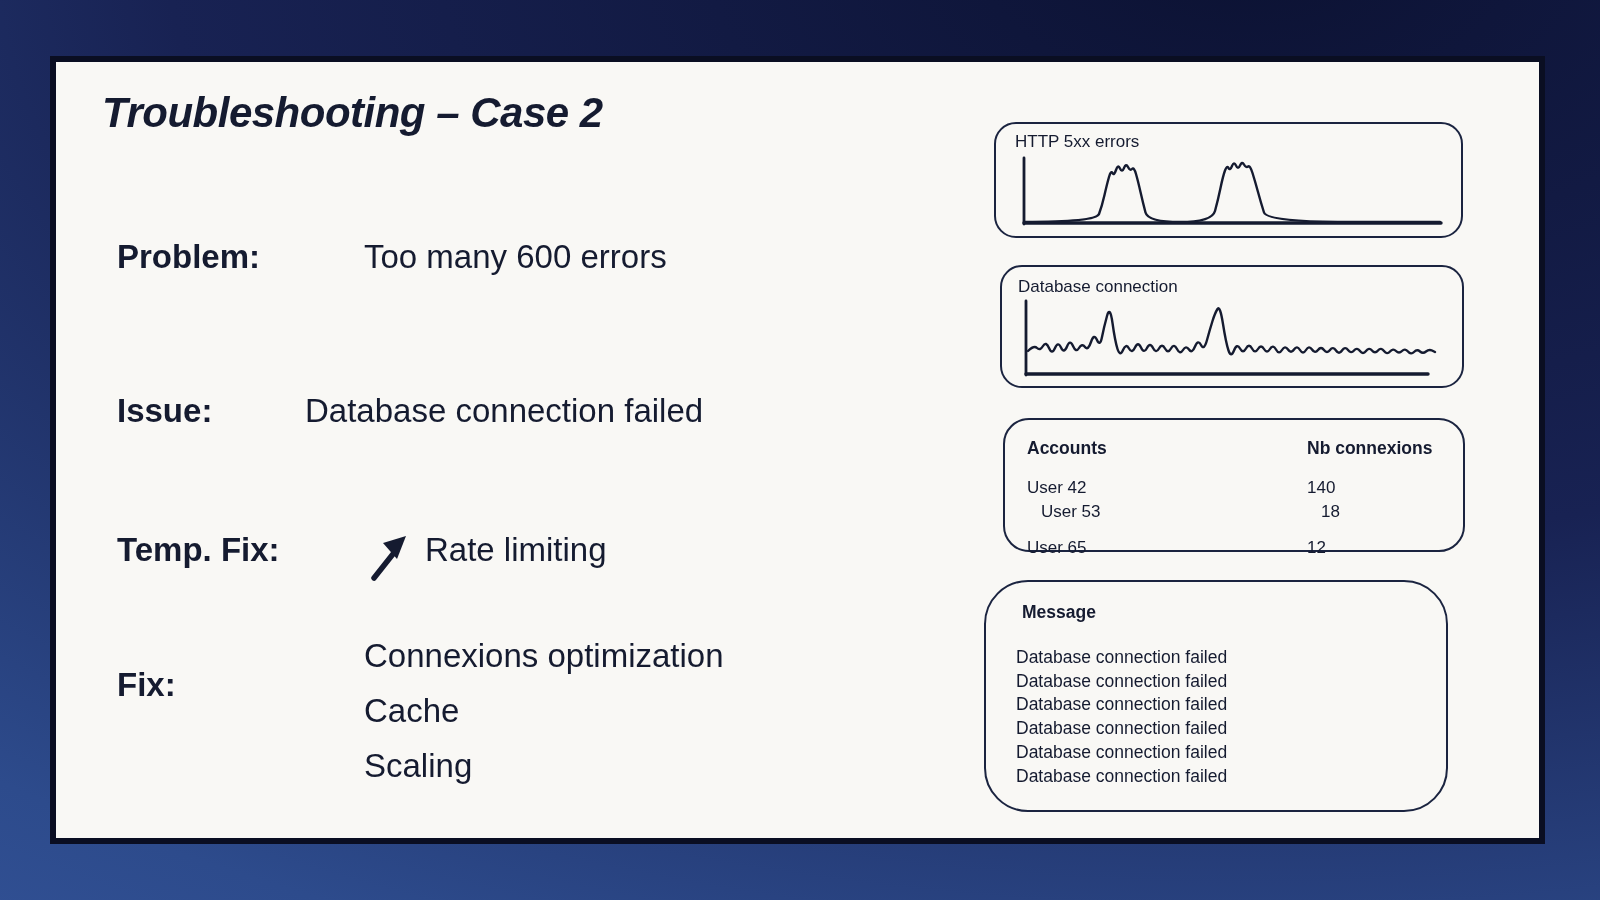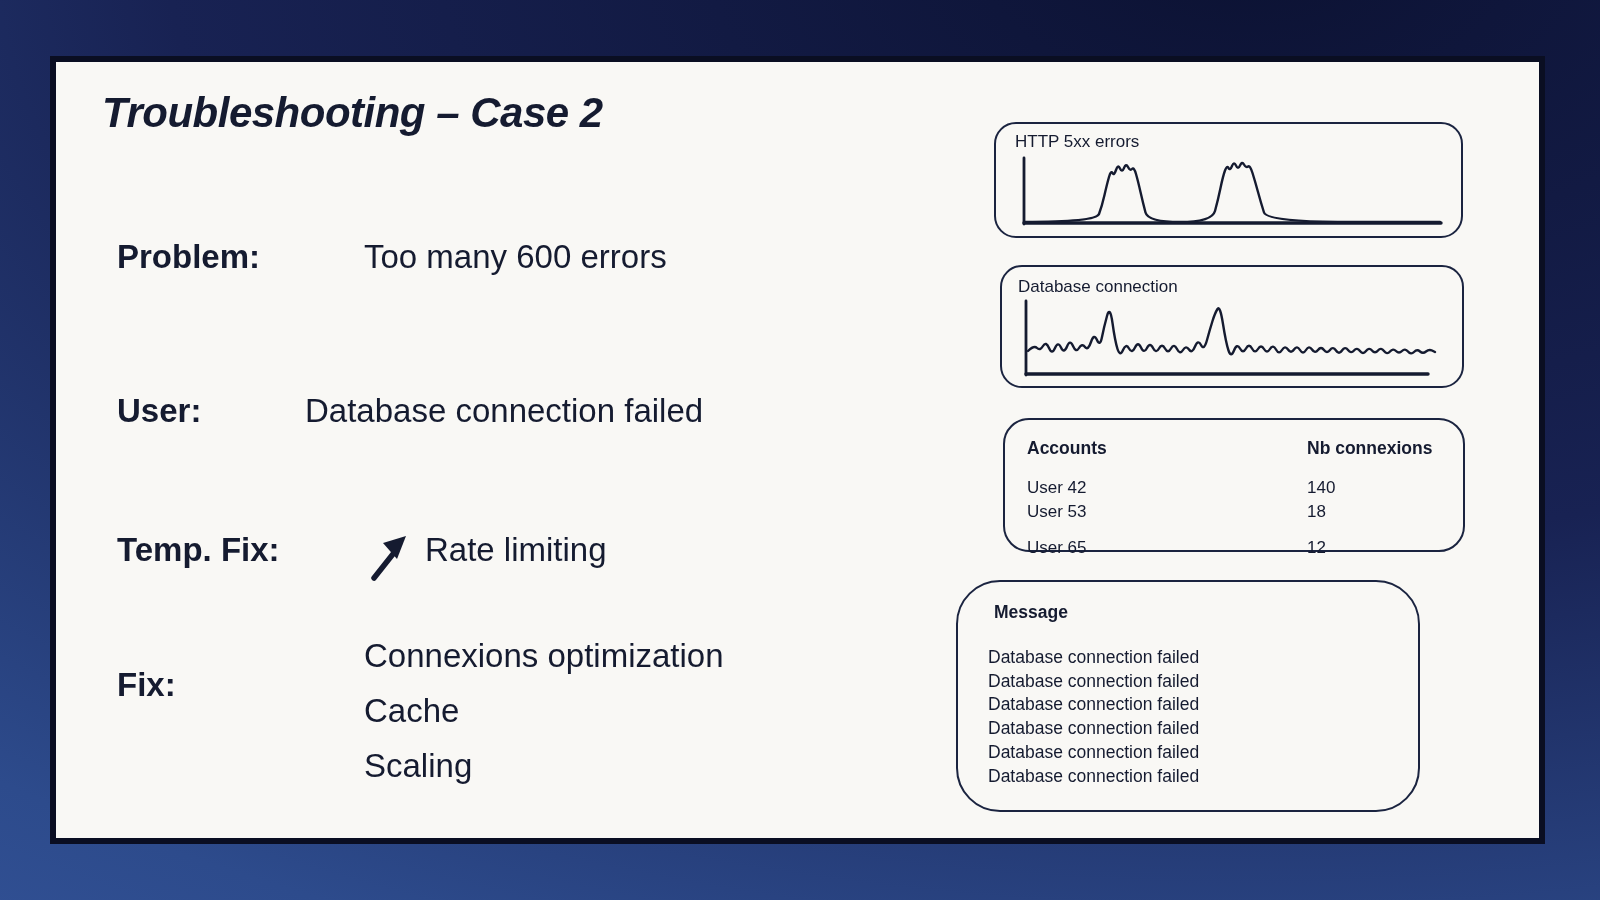--- a/index.html
+++ b/index.html
@@ -42,54 +42,54 @@
   #row-fix .values { position: absolute; left: 308px; top: 0; line-height: 55px; white-space: nowrap; }
 
   .panel {
     position: absolute; box-sizing: border-box;
     border: 2.5px solid var(--panel-border, #1b2440);
     background: transparent;
   }
   #panel-http  { left: 938px; top: 60px;  width: 469px; height: 116px; border-radius: 22px; }
   #panel-db    { left: 944px; top: 203px; width: 464px; height: 123px; border-radius: 22px; }
   #panel-table { left: 947px; top: 356px; width: 462px; height: 134px; border-radius: 26px; }
-  #panel-msg   { left: 900px; top: 518px; width: 464px; height: 232px; border-radius: 44px; padding-left: 48px; }
+  #panel-msg   { left: 928px; top: 518px; width: 464px; height: 232px; border-radius: 44px; padding-left: 48px; }
 
   .panel-label { position: absolute; left: 19px; top: 8px; font-size: 17px; white-space: nowrap; }
   #panel-db .panel-label { left: 16px; top: 10px; }
   .chart { position: absolute; display: block; }
   #chart-http { left: 20px; top: 26px; width: 432px; height: 82px; }
   #chart-db   { left: 16px; top: 32px; width: 428px; height: 84px; }
 
   .trow { position: absolute; left: 0; width: 100%; height: 20px; font-size: 17px; }
   .trow .c1 { position: absolute; left: 22px; white-space: nowrap; }
   .trow .c2 { position: absolute; left: 302px; white-space: nowrap; }
   .thead { font-weight: 700; top: 18px; font-size: 17.5px; }
   #trow-0 { top: 58px; padding-left: 45px; }
-  #trow-1 { top: 82px; }
+  #trow-1 { top: 82px; margin-left: 14px; }
   #trow-2 { top: 106px; margin-top: 12px; }
 
   .msg-label { position: absolute; left: 36px; top: 20px; font-size: 17.5px; font-weight: 700; }
   .msg-lines { position: absolute; left: 30px; top: 64px; font-size: 17.5px; line-height: 23.7px; }
 </style>
 </head>
 <body>
 
 <div class="slide">
   <div class="slide-inner">
 
     <h1 class="title">Troubleshooting – Case 2</h1>
 
     <div class="row" id="row-problem">
       <span class="label">Problem:</span>
       <span class="value">Too many 600 errors</span>
     </div>
 
     <div class="row" id="row-issue">
-      <span class="label">User:</span>
+      <span class="label">Issue:</span>
       <span class="value">Database connection failed</span>
     </div>
 
     <div class="row" id="row-tempfix">
       <span class="label">Temp. Fix:</span>
       <svg class="arrow" viewBox="0 0 46 48" aria-hidden="true">
         <path d="M8 45 L27 21" stroke="currentColor" stroke-width="5.5" stroke-linecap="round" fill="none"></path>
         <polygon points="40,3 17,10 31,26" fill="currentColor"></polygon>
       </svg>
       <span class="value">Rate limiting</span>

